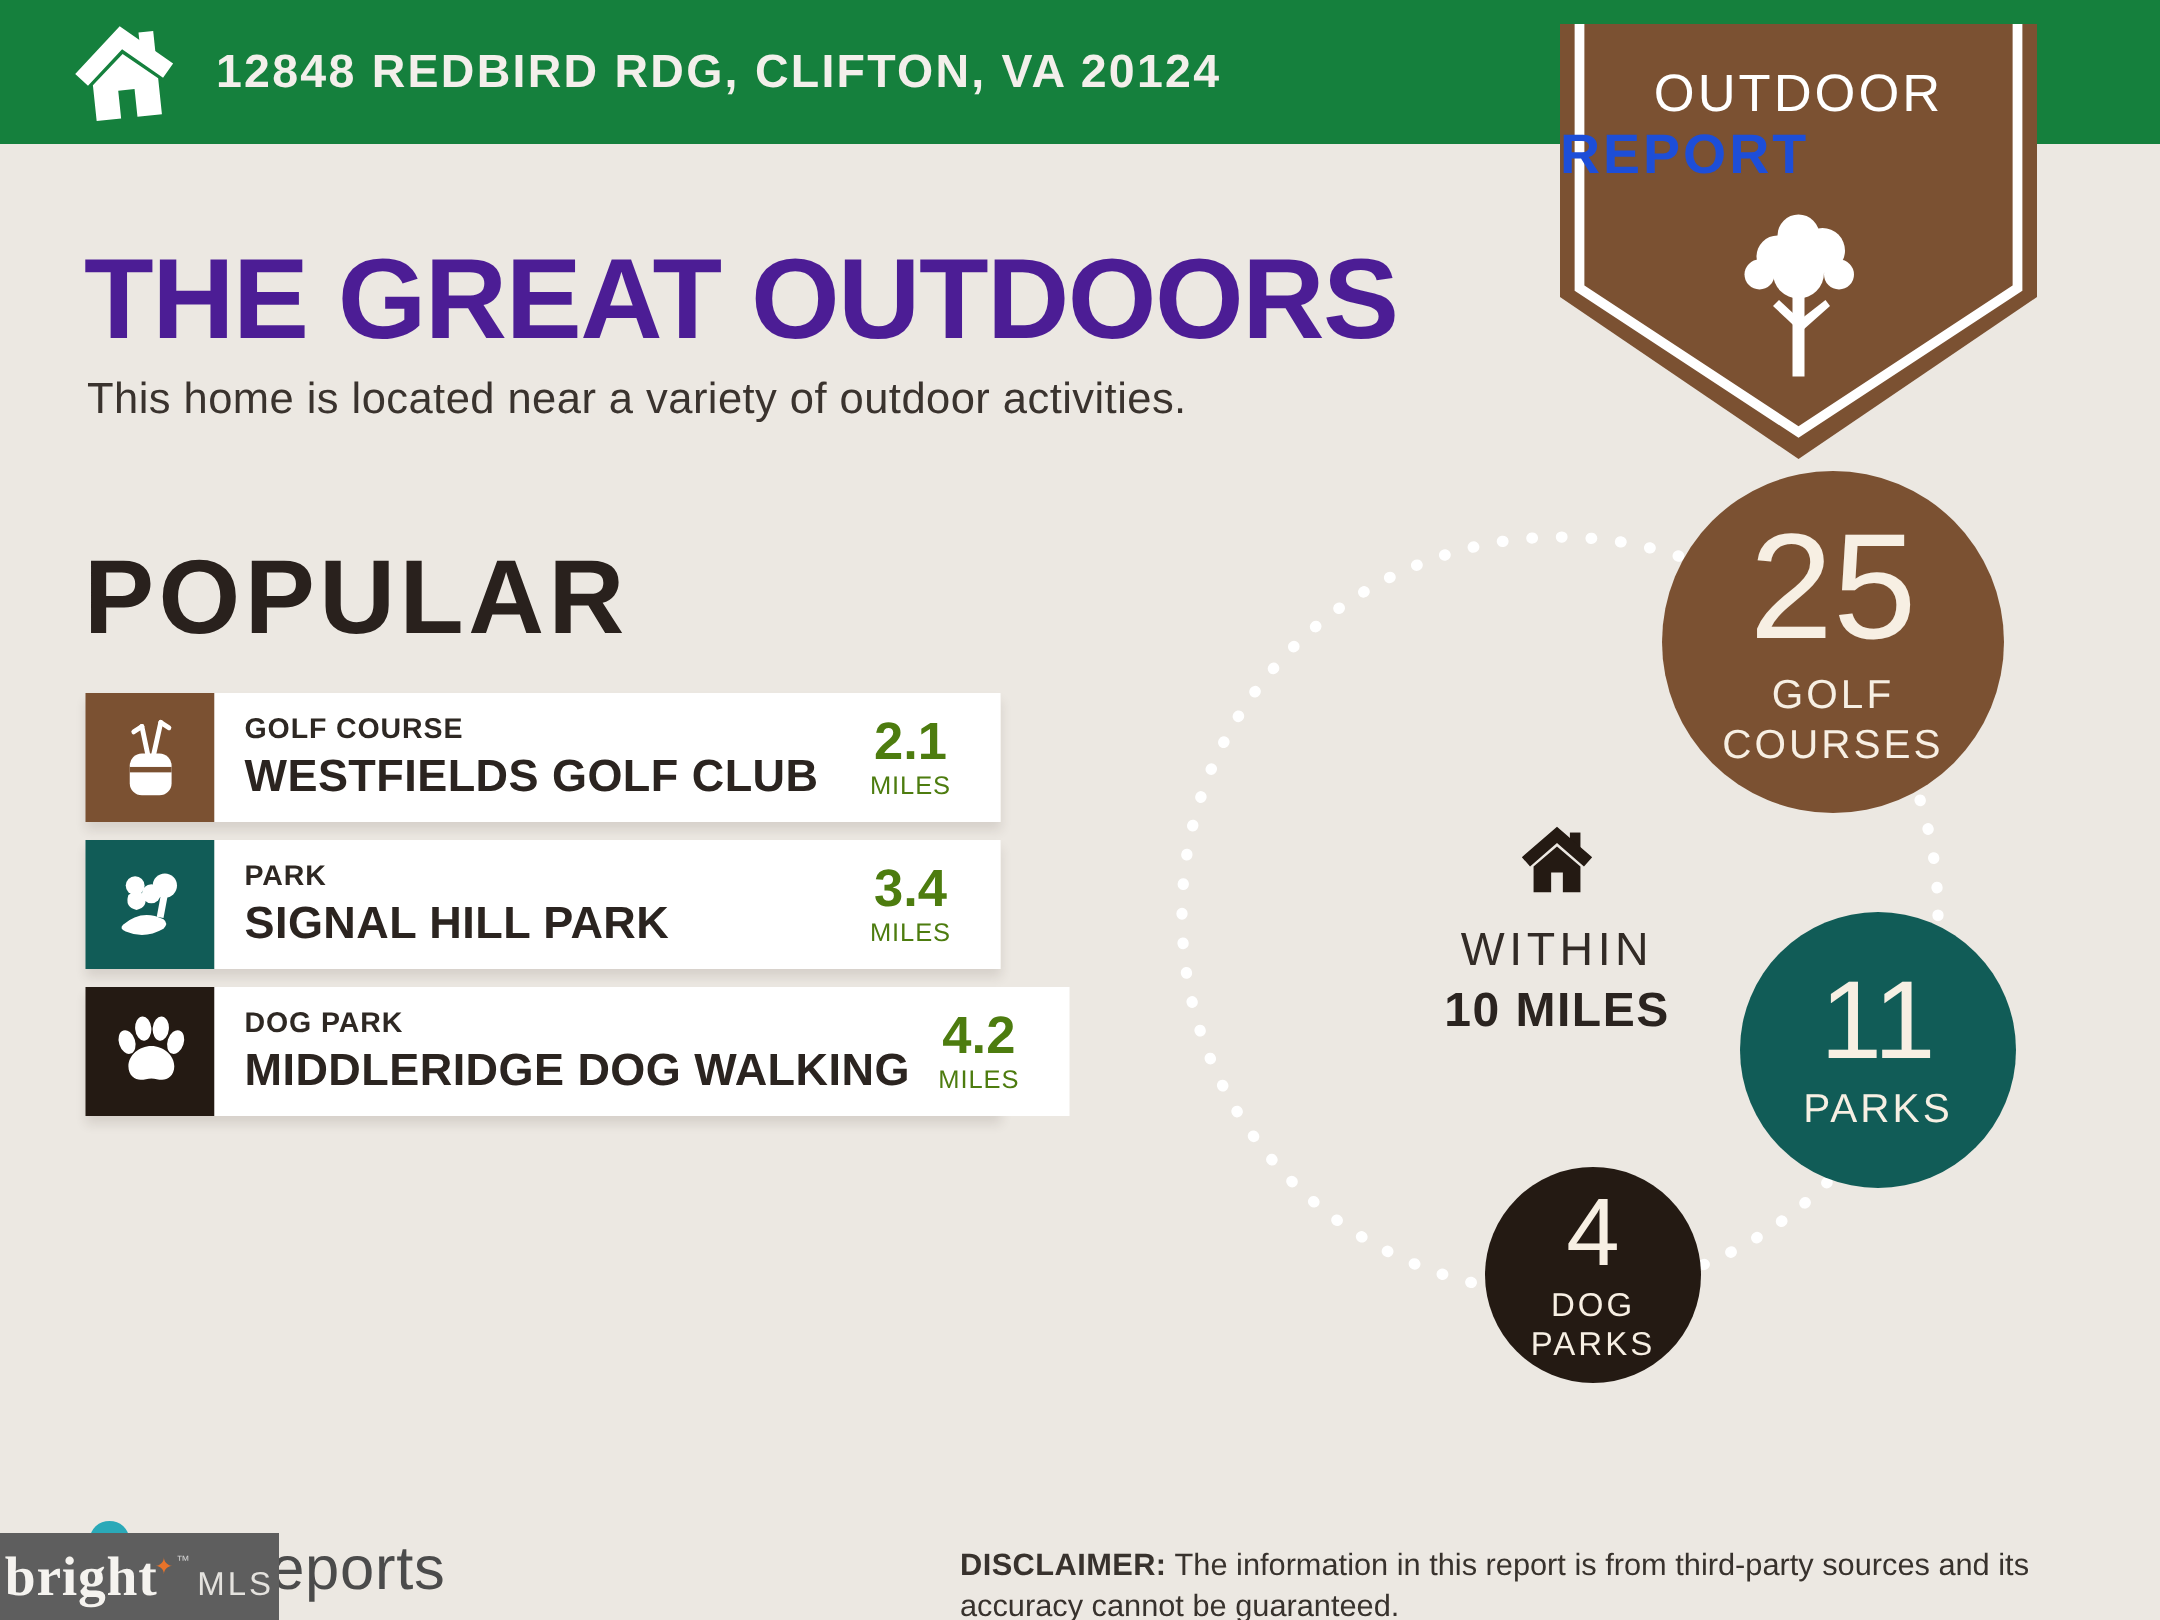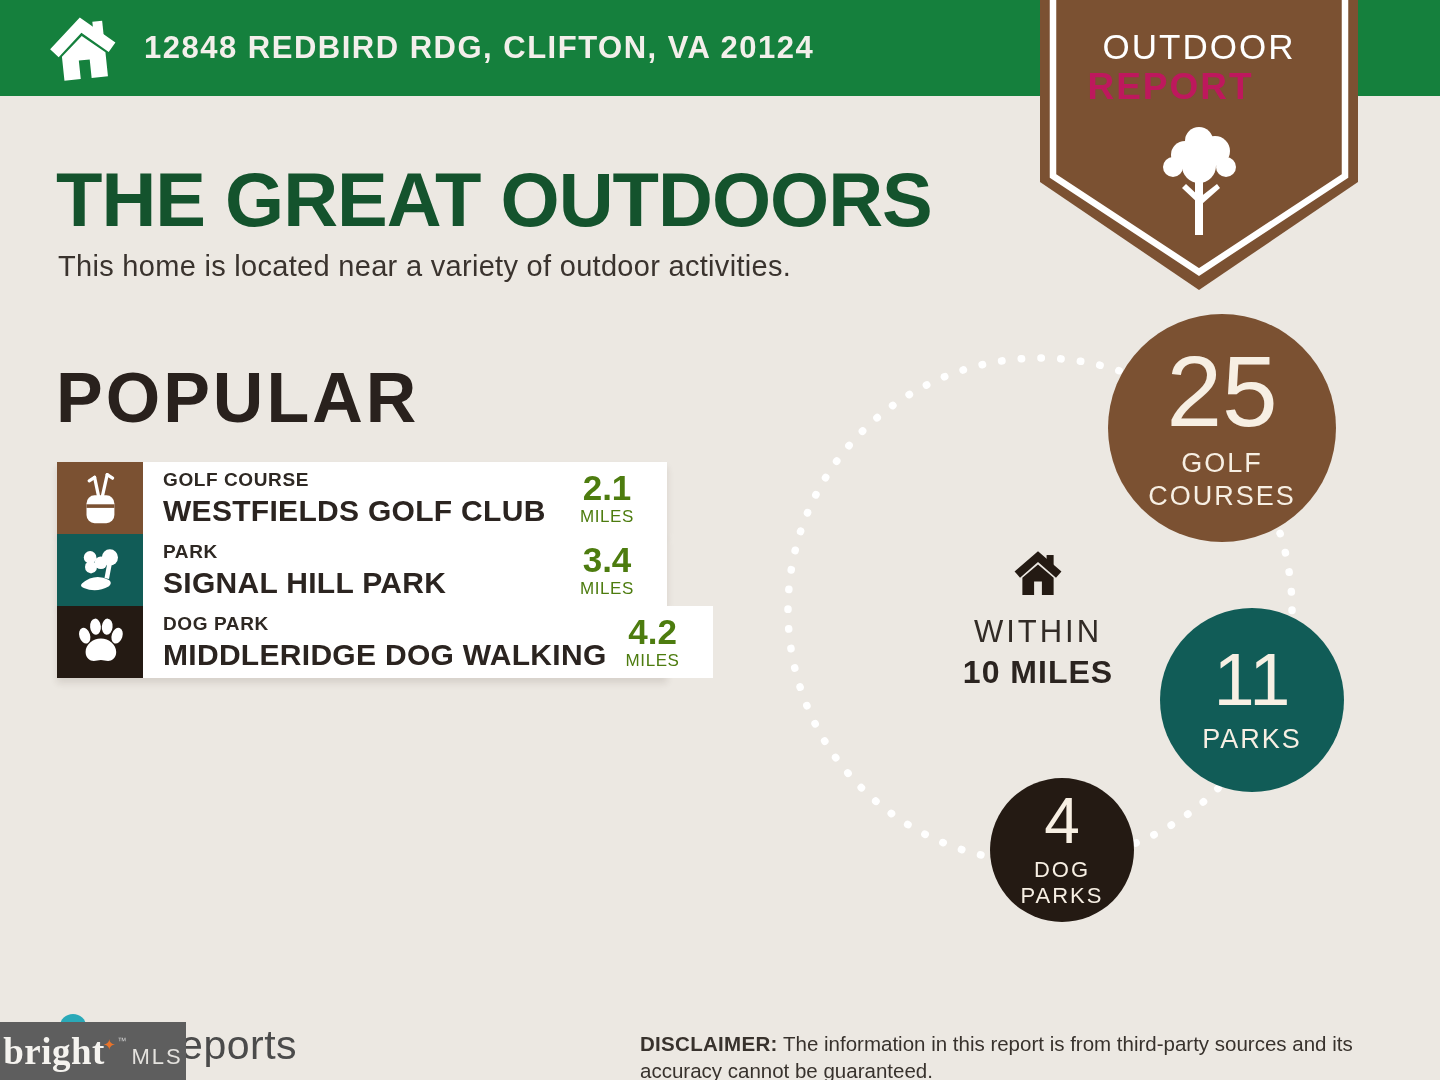--- a/index.html
+++ b/index.html
@@ -7,31 +7,31 @@
     position:relative;width:1440px;height:1080px;overflow:hidden;
     background:#ece8e2;
     font-family:"Liberation Sans",sans-serif;
     -webkit-font-smoothing:antialiased;
   }
   
   .topbar{position:absolute;left:0;top:0;width:1440px;height:96px;background:#15803d;display:flex;align-items:center;}
   .topbar-home{margin-left:48px;width:70px;height:70px;transform:rotate(-6deg);}
   .topbar-address{color:#f3efeb;font-size:31px;font-weight:600;letter-spacing:1.5px;margin-left:26px;}
   
-  .ribbon{position:absolute;left:1040px;top:0;width:318px;height:300px;z-index:5;}
+  .ribbon{position:absolute;left:1040px;top:16px;width:318px;height:300px;z-index:5;}
   .ribbon svg{position:absolute;left:0;top:0;}
   .ribbon-line1{position:absolute;left:0;top:27px;width:318px;text-align:center;color:#fff;font-size:35px;font-weight:500;letter-spacing:2px;}
-  .ribbon-line2{position:absolute;left:0;top:66px;width:261px;text-align:center;color:#be185d;font-size:37px;font-weight:bold;letter-spacing:2px;}
-  
-  .main-title{position:absolute;left:56px;top:156px;color:#14532d;font-size:76px;font-weight:bold;letter-spacing:-1px;white-space:nowrap;}
+  .ribbon-line2{position:absolute;left:0;top:66px;width:261px;text-align:left;color:#1d4ed8;font-size:37px;font-weight:bold;letter-spacing:2px;}
+  
+  .main-title{position:absolute;left:56px;top:156px;color:#4c1d95;font-size:76px;font-weight:bold;letter-spacing:-1px;white-space:nowrap;}
   .main-sub{position:absolute;left:58px;top:250px;color:#3a332e;font-size:29px;letter-spacing:0.3px;}
   
   .popular-h{position:absolute;left:56px;top:358px;color:#29211d;font-size:70px;font-weight:bold;letter-spacing:3px;}
   .rows{position:absolute;left:57px;top:462px;width:610px;}
-  .row{display:flex;height:72px;margin-bottom:0;box-shadow:0 5px 7px rgba(60,45,30,0.12);}
+  .row{display:flex;height:86px;margin-bottom:12px;box-shadow:0 5px 7px rgba(60,45,30,0.12);}
   .tile{width:86px;flex:0 0 86px;display:flex;align-items:center;justify-content:center;}
   .card{flex:1;background:#ffffff;display:flex;align-items:center;padding:0 14px 0 20px;}
   .card-text{flex:1;min-width:0;}
   .cat{color:#2e2823;font-size:19px;font-weight:bold;letter-spacing:0.6px;margin-bottom:3px;}
   .nm{color:#2b2420;font-size:30px;font-weight:bold;letter-spacing:0.3px;white-space:nowrap;}
   .dist{width:92px;flex:0 0 92px;text-align:center;color:#4d7c0f;}
   .dist .num{font-size:35px;font-weight:bold;line-height:1;}
   .dist .unit{font-size:17px;font-weight:normal;letter-spacing:0.6px;margin-top:2px;}
   
   .ring{position:absolute;left:780px;top:350px;width:520px;height:520px;z-index:1;}

